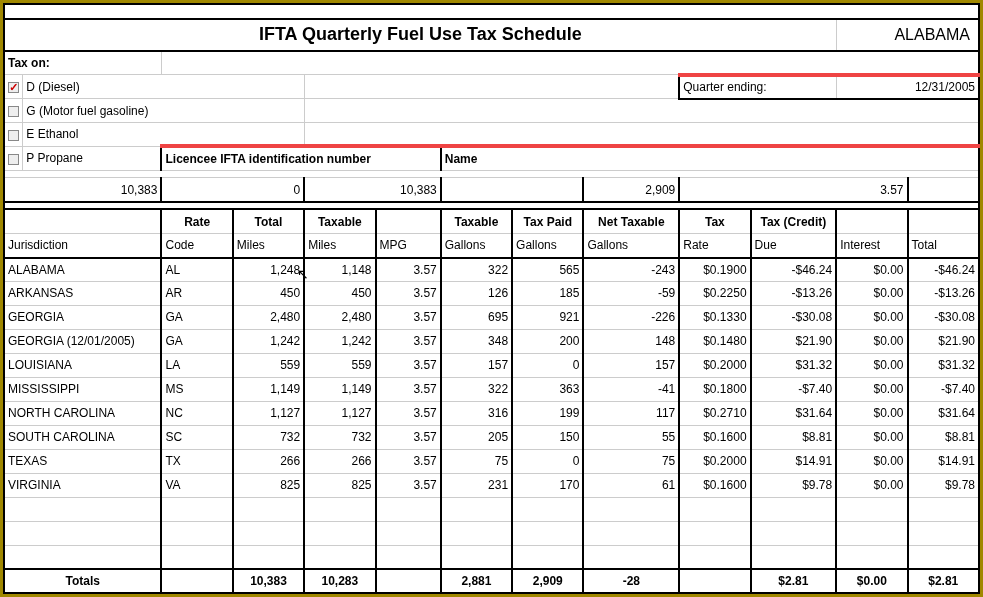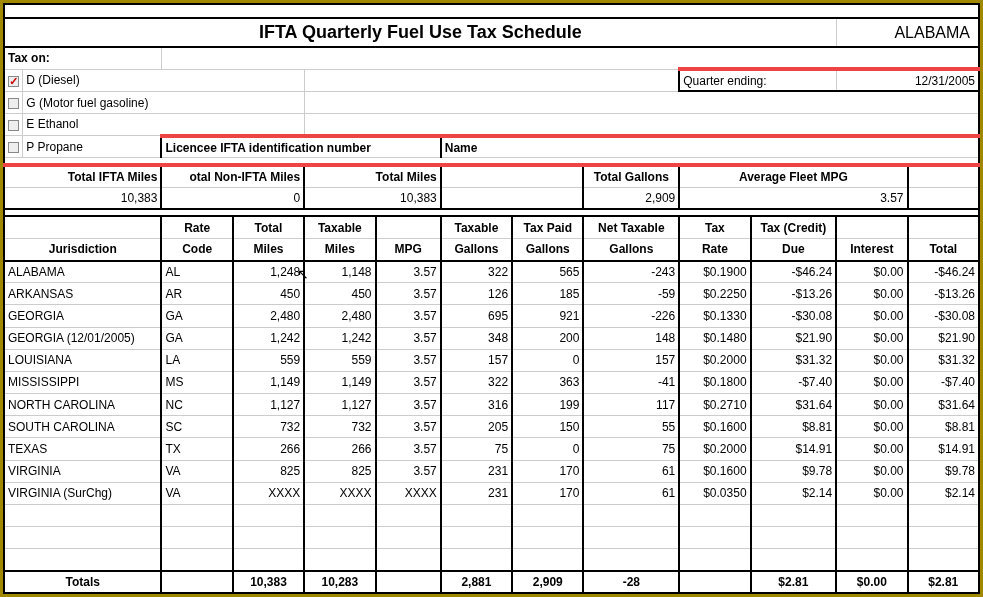--- a/index.html
+++ b/index.html
@@ -34,21 +34,21 @@
   .b-left { border-left: 2px solid #000; }
   .b-right { border-right: 2px solid #000; }
   .bold { font-weight: bold; }
   .right { text-align: right; }
   .center { text-align: center; }
   .check-cell { width: 16px; text-align: center; }
   .check { width:11px; height:11px; display:inline-block; border:1px solid #888; background:#eee; vertical-align:middle; position:relative;}
   .check.checked::after { content:"✓"; color:#c00; font-size:11px; position:absolute; top:-2px; left:0px; font-weight:bold;}
   .empty-top { height: 12px; border-top:2px solid #000;}
   .hdr td { font-weight: bold; text-align:center; border-top:2px solid #000;}
-  .hdr2 td { font-weight: bold; text-align:center; border-bottom:2px solid #000;}
+  .hdr2 td { font-weight: normal; text-align:left; border-bottom:2px solid #000;}
   .data-row td { }
   .totals-row td { font-weight: bold; border-top:2px solid #000; border-bottom:2px solid #000;text-align:center;}
   .col-j { width: 154px; }
   .cursor { position:absolute; top:263px; left:294px; pointer-events:none; font-size:14px;}
 </style>
 </head>
 <body>
 
 <table class="sheet">
   <colgroup>
@@ -102,29 +102,20 @@
     <td class="check-cell b-left"><span class="check"></span></td>
     <td>P Propane</td>
     <td colspan="4" class="bold b-top b-left">Licencee IFTA identification number</td>
     <td colspan="7" class="bold b-top b-left b-right">Name</td>
   </tr>
 
   <tr>
         <td colspan="13" class="b-left b-right" style="height:6px;padding:0"></td>
       </tr>
 
-  <tr>
-    <td colspan="2" class="bold right b-top b-left">Total IFTA Miles</td>
-    <td colspan="2" class="bold right b-top b-left">otal Non-IFTA Miles</td>
-    <td colspan="2" class="bold right b-top b-left b-right">Total Miles</td>
-    <td colspan="2" class="b-top"></td>
-    <td class="bold center b-top b-left b-right">Total Gallons</td>
-    <td colspan="3" class="bold center b-top b-right">Average Fleet MPG</td>
-    <td class="b-right b-top"></td>
-  </tr>
   <tr>
     <td colspan="2" class="right b-left b-bottom">10,383</td>
     <td colspan="2" class="right b-left b-bottom">0</td>
     <td colspan="2" class="right b-left b-right b-bottom">10,383</td>
     <td colspan="2" class="b-bottom"></td>
     <td class="right b-left b-right b-bottom">2,909</td>
     <td colspan="3" class="right b-right b-bottom">3.57</td>
     <td class="b-right b-bottom"></td>
   </tr>
 
@@ -296,34 +287,20 @@
         <td class="right b-left">825</td>
         <td class="right b-left">3.57</td>
         <td class="right b-left">231</td>
         <td class="right b-left">170</td>
         <td class="right b-left">61</td>
         <td class="right b-left">$0.1600</td>
         <td class="right b-left">$9.78</td>
         <td class="right b-left">$0.00</td>
         <td class="right b-left b-right">$9.78</td>
       </tr>
-      <tr class="data-row">
-        <td colspan="2" class="b-left">VIRGINIA (SurChg)</td>
-        <td class="b-left">VA</td>
-        <td class="right b-left">XXXX</td>
-        <td class="right b-left">XXXX</td>
-        <td class="right b-left">XXXX</td>
-        <td class="right b-left">231</td>
-        <td class="right b-left">170</td>
-        <td class="right b-left">61</td>
-        <td class="right b-left">$0.0350</td>
-        <td class="right b-left">$2.14</td>
-        <td class="right b-left">$0.00</td>
-        <td class="right b-left b-right">$2.14</td>
-      </tr>
     </tbody>
 
   <tbody>
       <tr>
         <td colspan="2" class="b-left"></td>
         <td class="b-left"></td>
         <td class="b-left"></td>
         <td class="b-left"></td>
         <td class="b-left"></td>
         <td class="b-left"></td>

